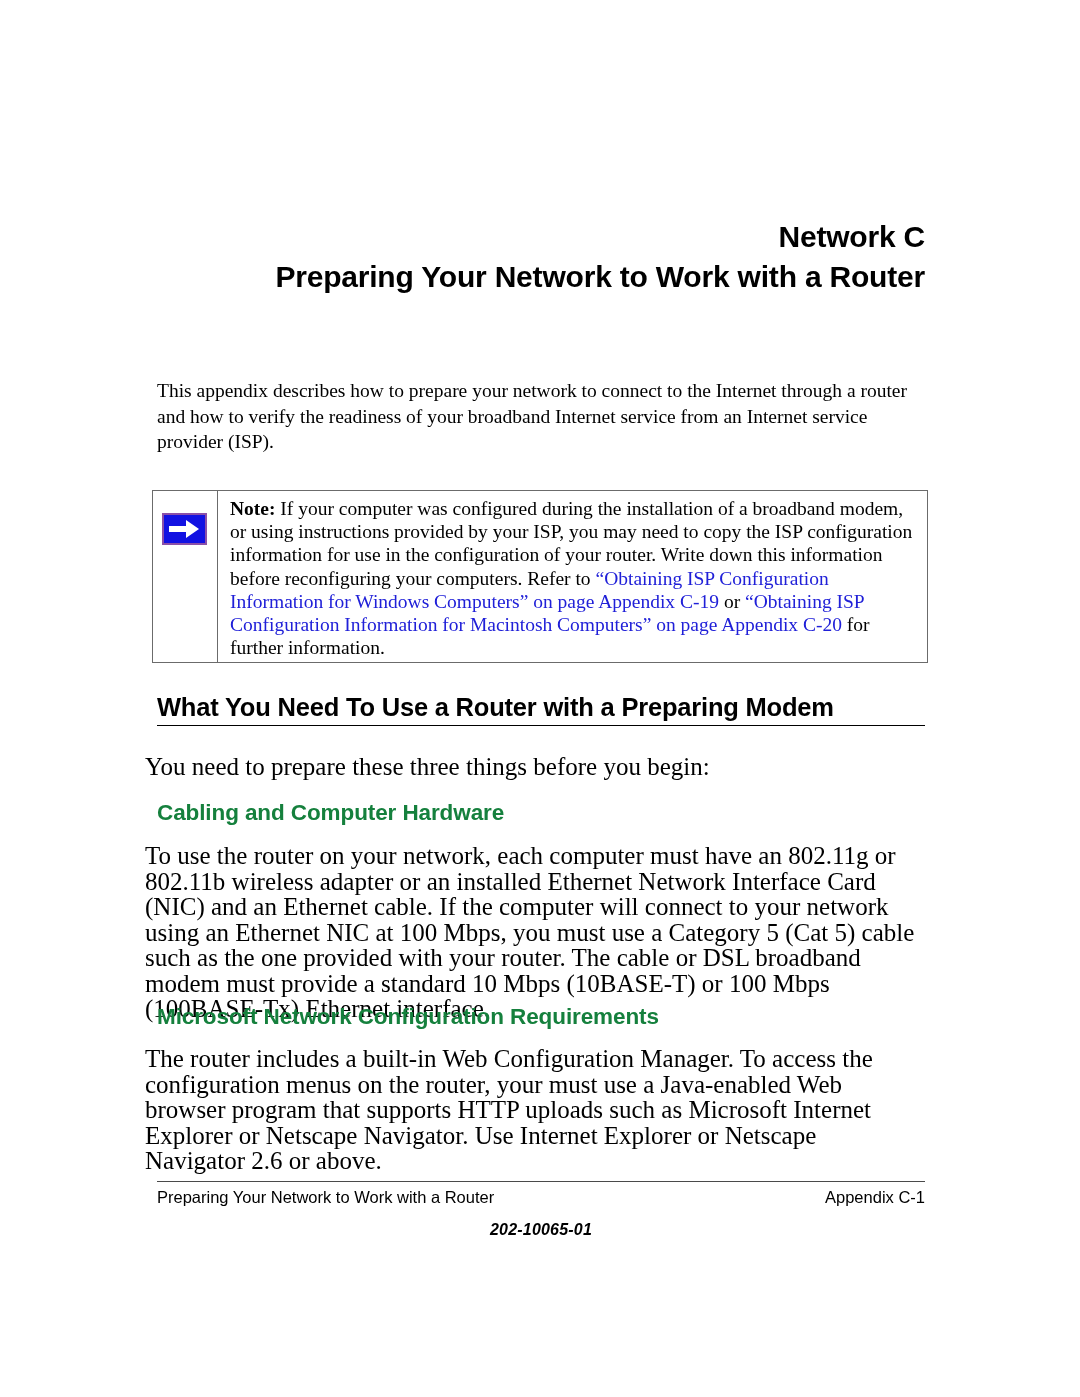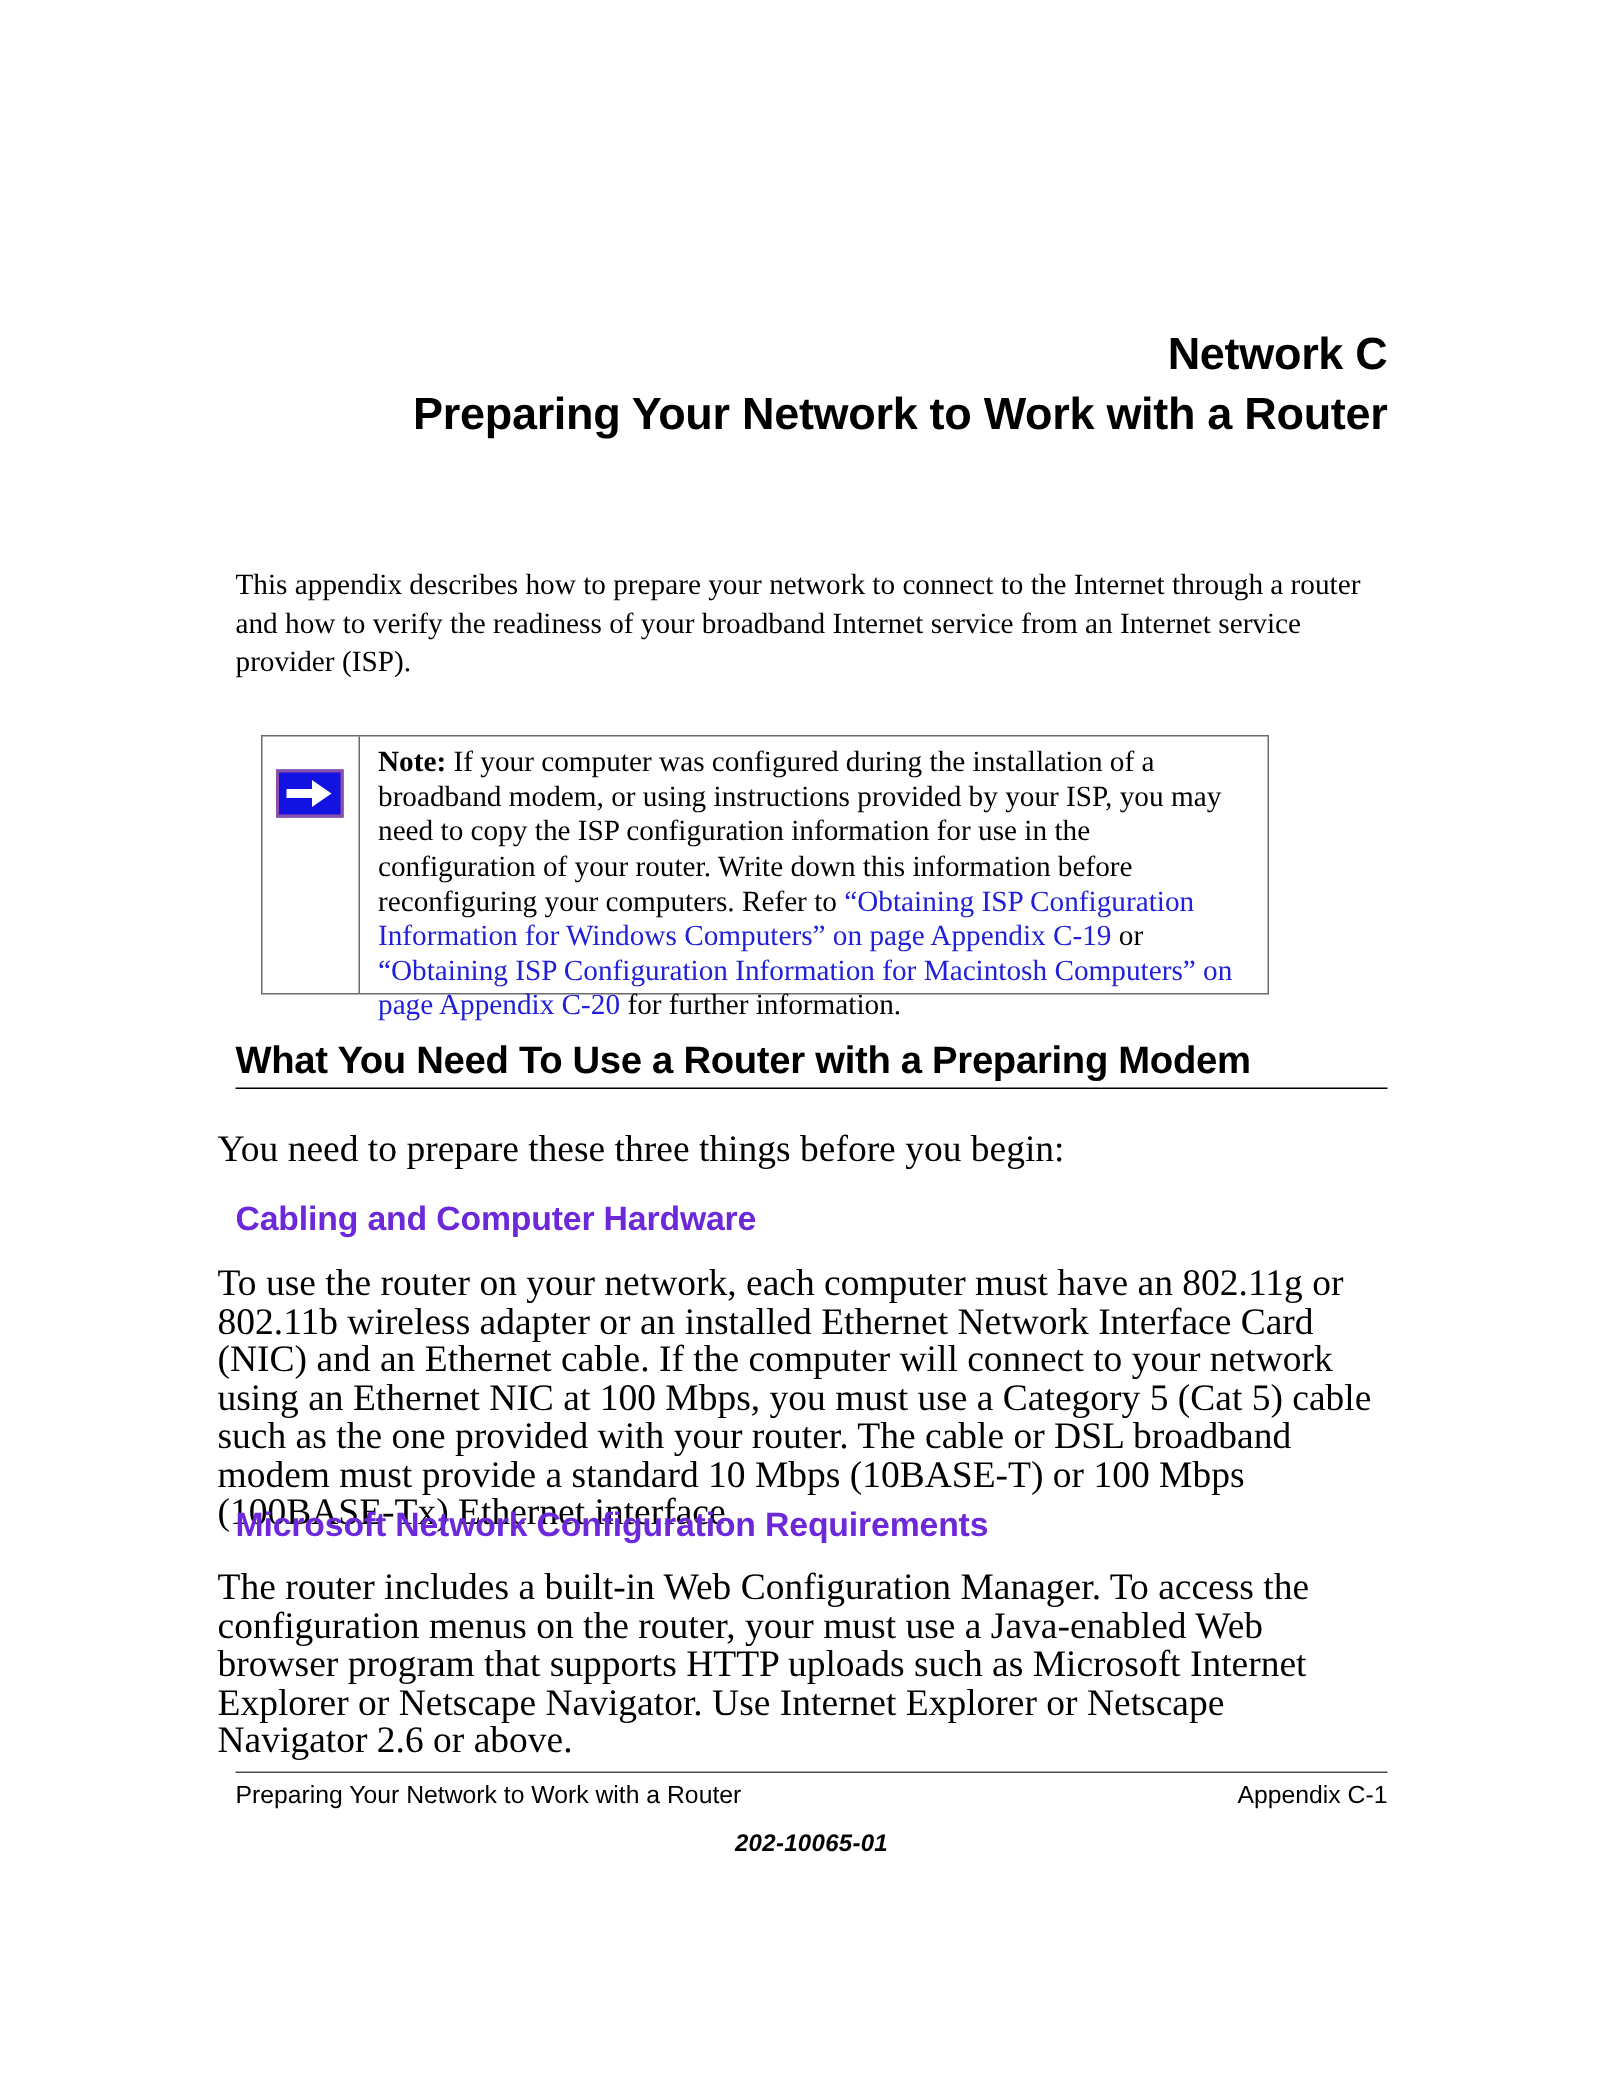--- a/index.html
+++ b/index.html
@@ -55,23 +55,23 @@
     top: 378px;
     width: 770px;
     font-size: 19.5px;
     line-height: 25.5px;
     text-align: left;
   }
 
   
   .note-box {
     position: absolute;
-    left: 174px;
+    left: 152px;
     top: 490px;
-    width: 672px;
+    width: 776px;
     height: 173px;
     border: 1px solid #6b6b6b;
     box-sizing: border-box;
     display: flex;
     background: #ffffff;
   }
   .note-icon-cell {
     width: 65px;
     flex: 0 0 65px;
     border-right: 1px solid #6b6b6b;
@@ -134,21 +134,21 @@
 
   
   .h2 {
     position: absolute;
     left: 157px;
     width: 768px;
     font-family: "Liberation Sans", "DejaVu Sans", sans-serif;
     font-weight: bold;
     font-size: 22.5px;
     letter-spacing: -0.1px;
-    color: #6d28d9;
+    color: #15803d;
   }
   .h2-cabling { top: 800px; }
   .h2-netconf { top: 1004px; }
 
   
   .footer {
     position: absolute;
     left: 157px;
     top: 1181px;
     width: 768px;

